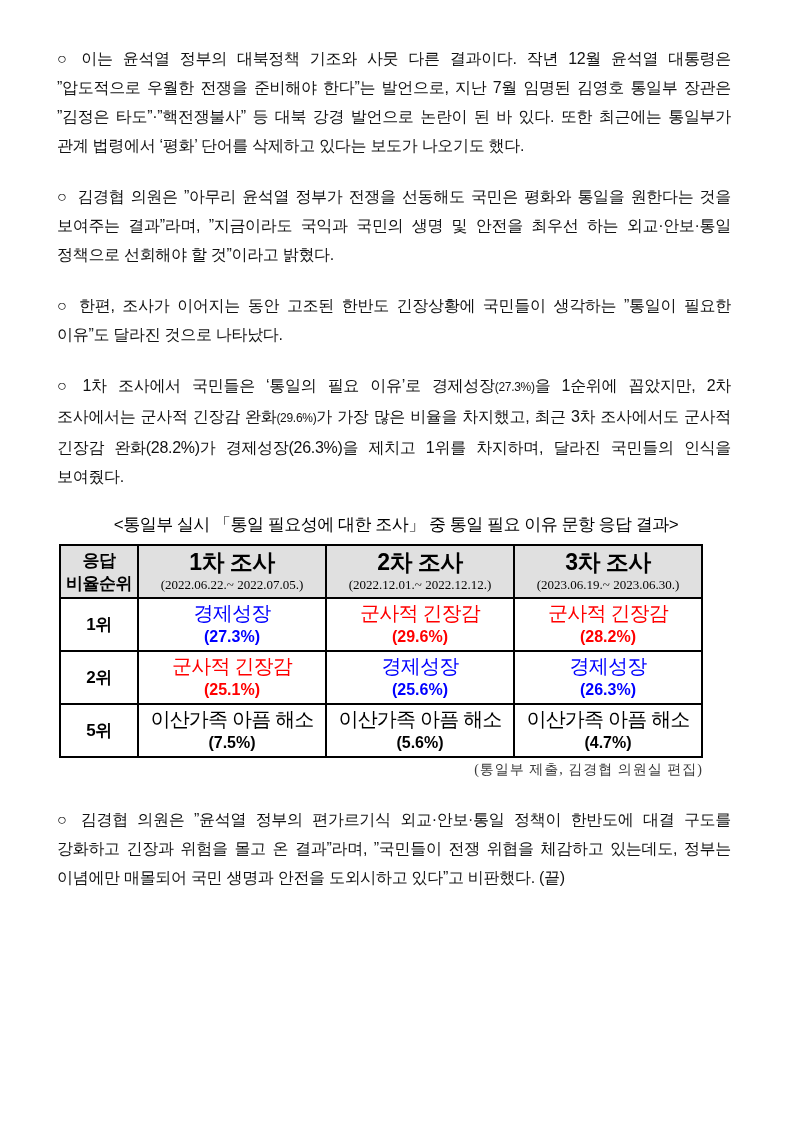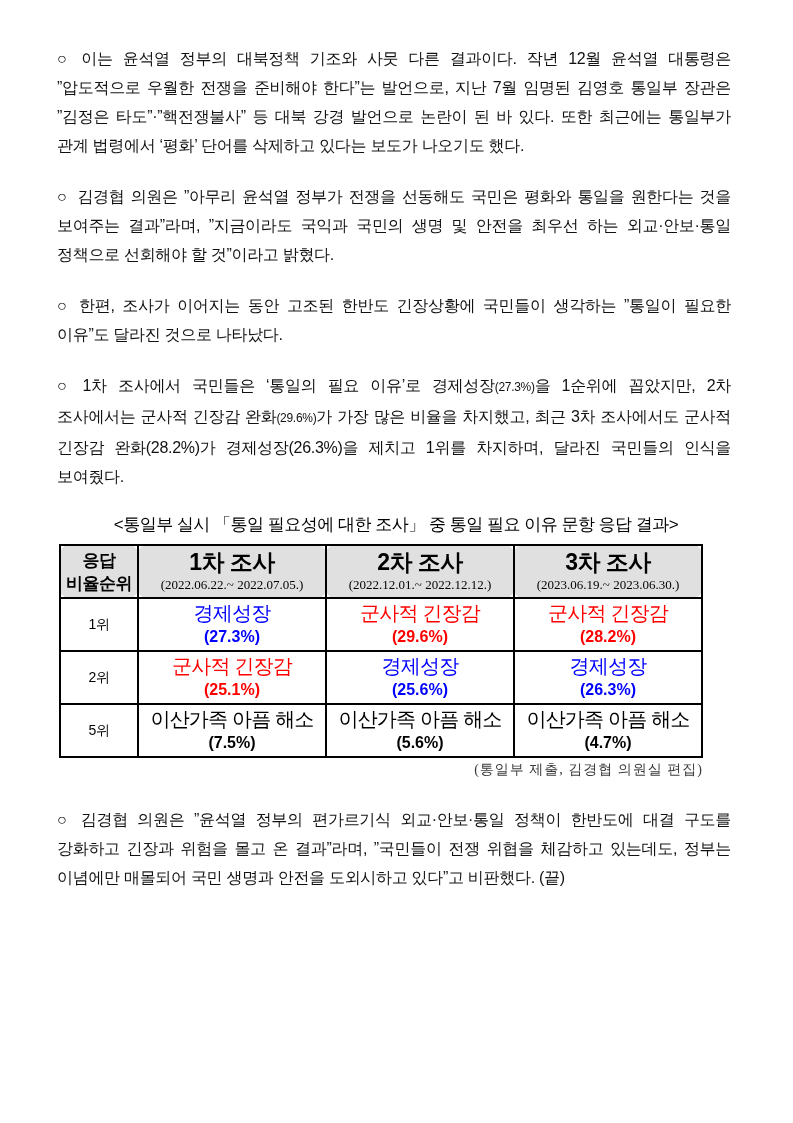--- a/index.html
+++ b/index.html
@@ -43,31 +43,30 @@
     padding:1px 2px;
     text-align:center;
     vertical-align:middle;
     overflow:hidden;
   }
   tr.head th{
     background:#e0e0e0;
     height:49px;
     font-weight:bold;
     color:#000;
-    border-radius:9px;
   }
   .rank-hdr{font-size:17px;line-height:23px;letter-spacing:-0.5px;}
   .sname{font-size:23px;line-height:26px;letter-spacing:-0.5px;text-align:center;}
   .speriod{
     font-size:13px;line-height:20px;font-weight:normal;
     font-family:"Liberation Serif","DejaVu Serif",serif;
     letter-spacing:0;
   }
   tr.data td{height:49px;}
-  td.rank{font-size:14px;font-weight:normal;color:#000;letter-spacing:-0.5px;margin-left:40px;}
+  td.rank{font-size:17px;font-weight:bold;color:#000;letter-spacing:-0.5px;margin-left:40px;}
   .cl{font-size:20px;font-weight:normal;line-height:24px;letter-spacing:-0.8px;}
   .cv{font-size:16px;font-weight:bold;line-height:24px;letter-spacing:0;}
   .caption{
     width:646px;
     margin-top:3px;
     text-align:right;
     font-family:"Liberation Serif","DejaVu Serif",serif;
     font-size:14px;
     color:#3a3a3a;
     letter-spacing:1px;

